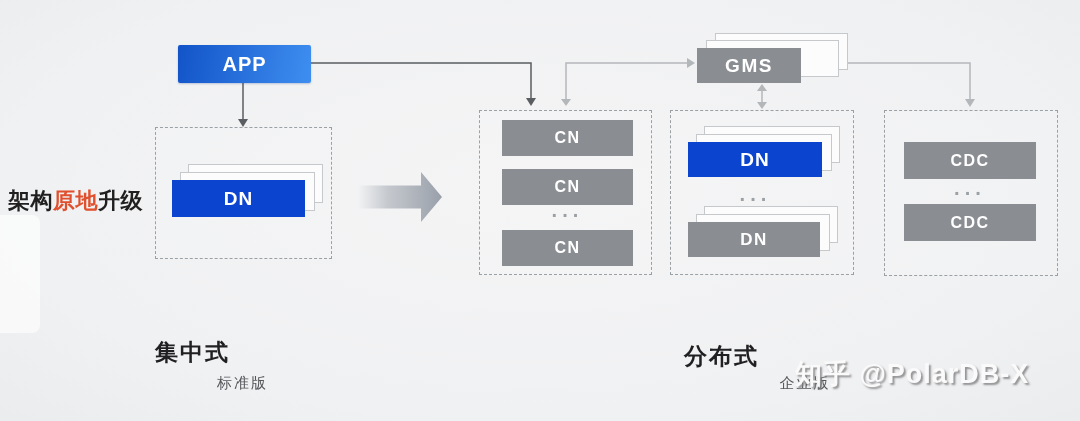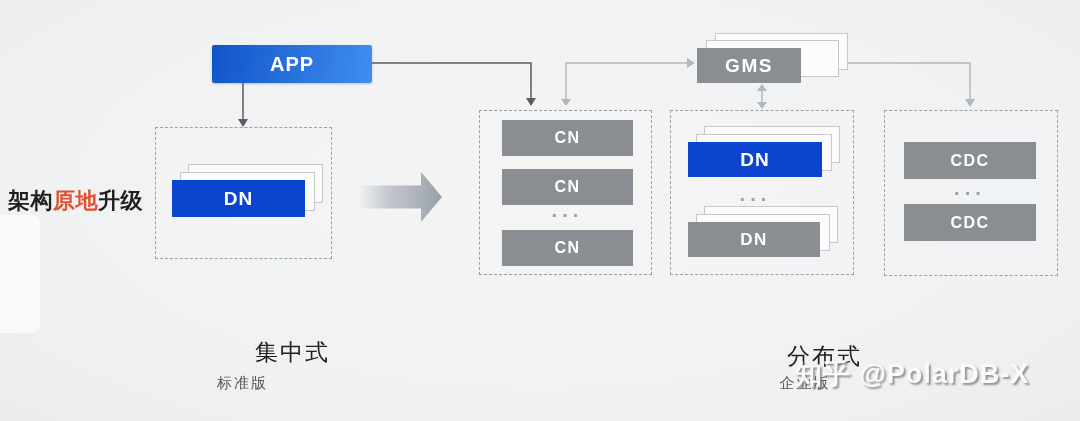--- a/index.html
+++ b/index.html
@@ -8,35 +8,35 @@
     background:radial-gradient(ellipse at 50% 45%, #f4f4f5 0%, #f0f1f2 70%, #ebecee 100%);
     font-family:"Liberation Sans","DejaVu Sans",sans-serif;
   }
   .abs{position:absolute;}
   
   .caption{left:8px;top:186px;width:148px;font-size:22px;font-weight:700;color:#1f1f1f;letter-spacing:.5px;}
   .caption .hl{color:#e0502e;}
   
   .patch{left:-8px;top:215px;width:48px;height:118px;background:rgba(255,255,255,.62);border-radius:8px;}
   
-  .app{left:178px;top:45px;width:160px;height:38px;border-radius:2px;
+  .app{left:178px;top:45px;width:133px;height:38px;border-radius:2px;
     background:linear-gradient(100deg,#1254c8 0%,#3e8ef0 100%);
     color:#fff;font-weight:700;font-size:20px;display:flex;align-items:center;justify-content:center;letter-spacing:1px;
-    box-shadow:0 1px 2px rgba(20,60,140,.25);margin-left:34px;}
+    box-shadow:0 1px 2px rgba(20,60,140,.25);}
   
   .gnode{background:#8a8e93;color:#fff;display:flex;align-items:center;justify-content:center;
     font-size:16px;font-weight:600;letter-spacing:1.5px;}
   .bnode{background:#0b45cf;color:#fff;display:flex;align-items:center;justify-content:center;
     font-size:19px;font-weight:700;letter-spacing:1px;}
   .ghost{background:#fcfcfd;border:1px solid #c6c9cc;}
   
   .dashed{border:1px dashed #9aa0a4;background:rgba(255,255,255,.12);}
   .dots{color:#9ba0a5;font-size:20px;font-weight:700;letter-spacing:4px;text-align:center;line-height:14px;}
   .note{font-size:13px;color:#3b3d40;letter-spacing:1px;}
-  .sec-title{font-size:23px;font-weight:400;color:#202022;text-align:right;letter-spacing:2px;}
+  .sec-title{font-size:23px;font-weight:700;color:#202022;text-align:left;letter-spacing:2px;}
   .sec-sub{font-size:15px;color:#55575a;text-align:center;letter-spacing:2px;}
   .watermark{left:795px;top:356px;width:280px;font-size:27px;font-weight:700;color:#fafafa;
     text-shadow:2px 2px 2px rgba(130,130,132,.85);letter-spacing:1px;white-space:nowrap;}
   
   .bigarrow{left:358px;top:172px;width:84px;height:50px;
     background:linear-gradient(90deg,rgba(178,183,190,0) 0%,rgba(160,166,175,.55) 35%,#99a0aa 100%);
     clip-path:polygon(0 27%,75% 27%,75% 0,100% 50%,75% 100%,75% 73%,0 73%);}
   svg.wires{left:0;top:0;pointer-events:none;}
 </style>
 </head>

